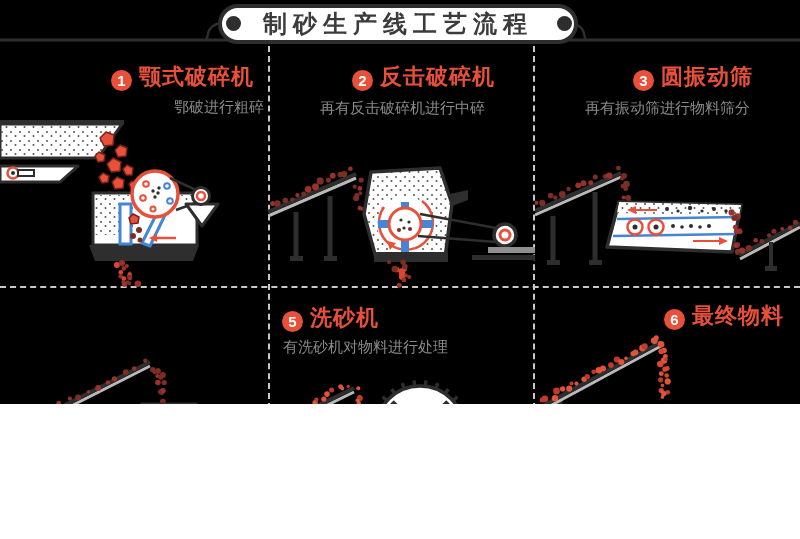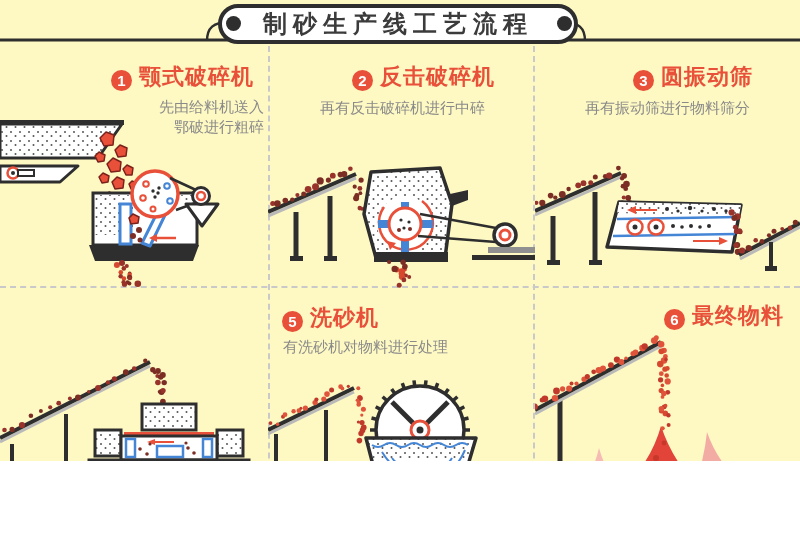--- a/index.html
+++ b/index.html
@@ -1,16 +1,16 @@
 <!DOCTYPE html>
 <html style="--accent: #e8503a; --outline: #2e2e2e; --descgray: #8a8a8a; --blue: #4585d6; --rock_dark: #7c2d24; --sand_red: #e0543c; --pile_red: #e2443a; --pile_pink: #f5b5ad; --divider: #c9c9c9; --conveyor_gray: #b9b9b9;"><head>
 <meta charset="utf-8">
 <style>
   html,body{margin:0;padding:0;background:#fff;}
-  #app{position:relative;width:800px;height:461px;background:#fef9c3;overflow:hidden;
+  #app{position:relative;width:800px;height:404px;background:#000000;overflow:hidden;
        font-family:"Liberation Sans",sans-serif;}
   
   .vdash{position:absolute;top:46px;height:472px;width:0;border-left:2px dashed var(--divider,#c9c9c9);}
   .hdash{position:absolute;top:286px;left:0;width:800px;height:0;border-top:2px dashed var(--divider,#c9c9c9);}
   .bottom-line{position:absolute;top:524px;left:0;width:800px;height:4px;background:var(--outline,#2e2e2e);}
   
   .banner-svg{position:absolute;left:0;top:0;z-index:1;}
   .pill{position:absolute;left:218px;top:4px;width:352px;height:32px;border:4px solid var(--outline,#2e2e2e);
         border-radius:22px;background:#fff;z-index:2;display:flex;align-items:center;justify-content:center;}
   .pill-title{font-size:24px;font-weight:bold;letter-spacing:6px;color:#3b3b3b;}
@@ -42,21 +42,20 @@
 
   <div class="vdash" style="left:268px;"></div>
   <div class="vdash" style="left:533px;"></div>
   <div class="hdash"></div>
   <div class="bottom-line"></div>
 
   <div class="sec-head" style="left:0;top:62px;width:254px;text-align:right;">
     <span class="badge">1</span><span class="sec-title">颚式破碎机</span>
   </div>
   <div class="sec-desc" style="left:0;top:97px;width:264px;text-align:right;">
-    <div>先由给料机送入</div>
     <div>鄂破进行粗碎</div>
   </div>
 
   <div class="sec-head" style="left:352px;top:62px;">
     <span class="badge">2</span><span class="sec-title">反击破碎机</span>
   </div>
   <div class="sec-desc" style="left:320px;top:98px;">再有反击破碎机进行中碎</div>
 
   <div class="sec-head" style="left:633px;top:62px;">
     <span class="badge">3</span><span class="sec-title">圆振动筛</span>

